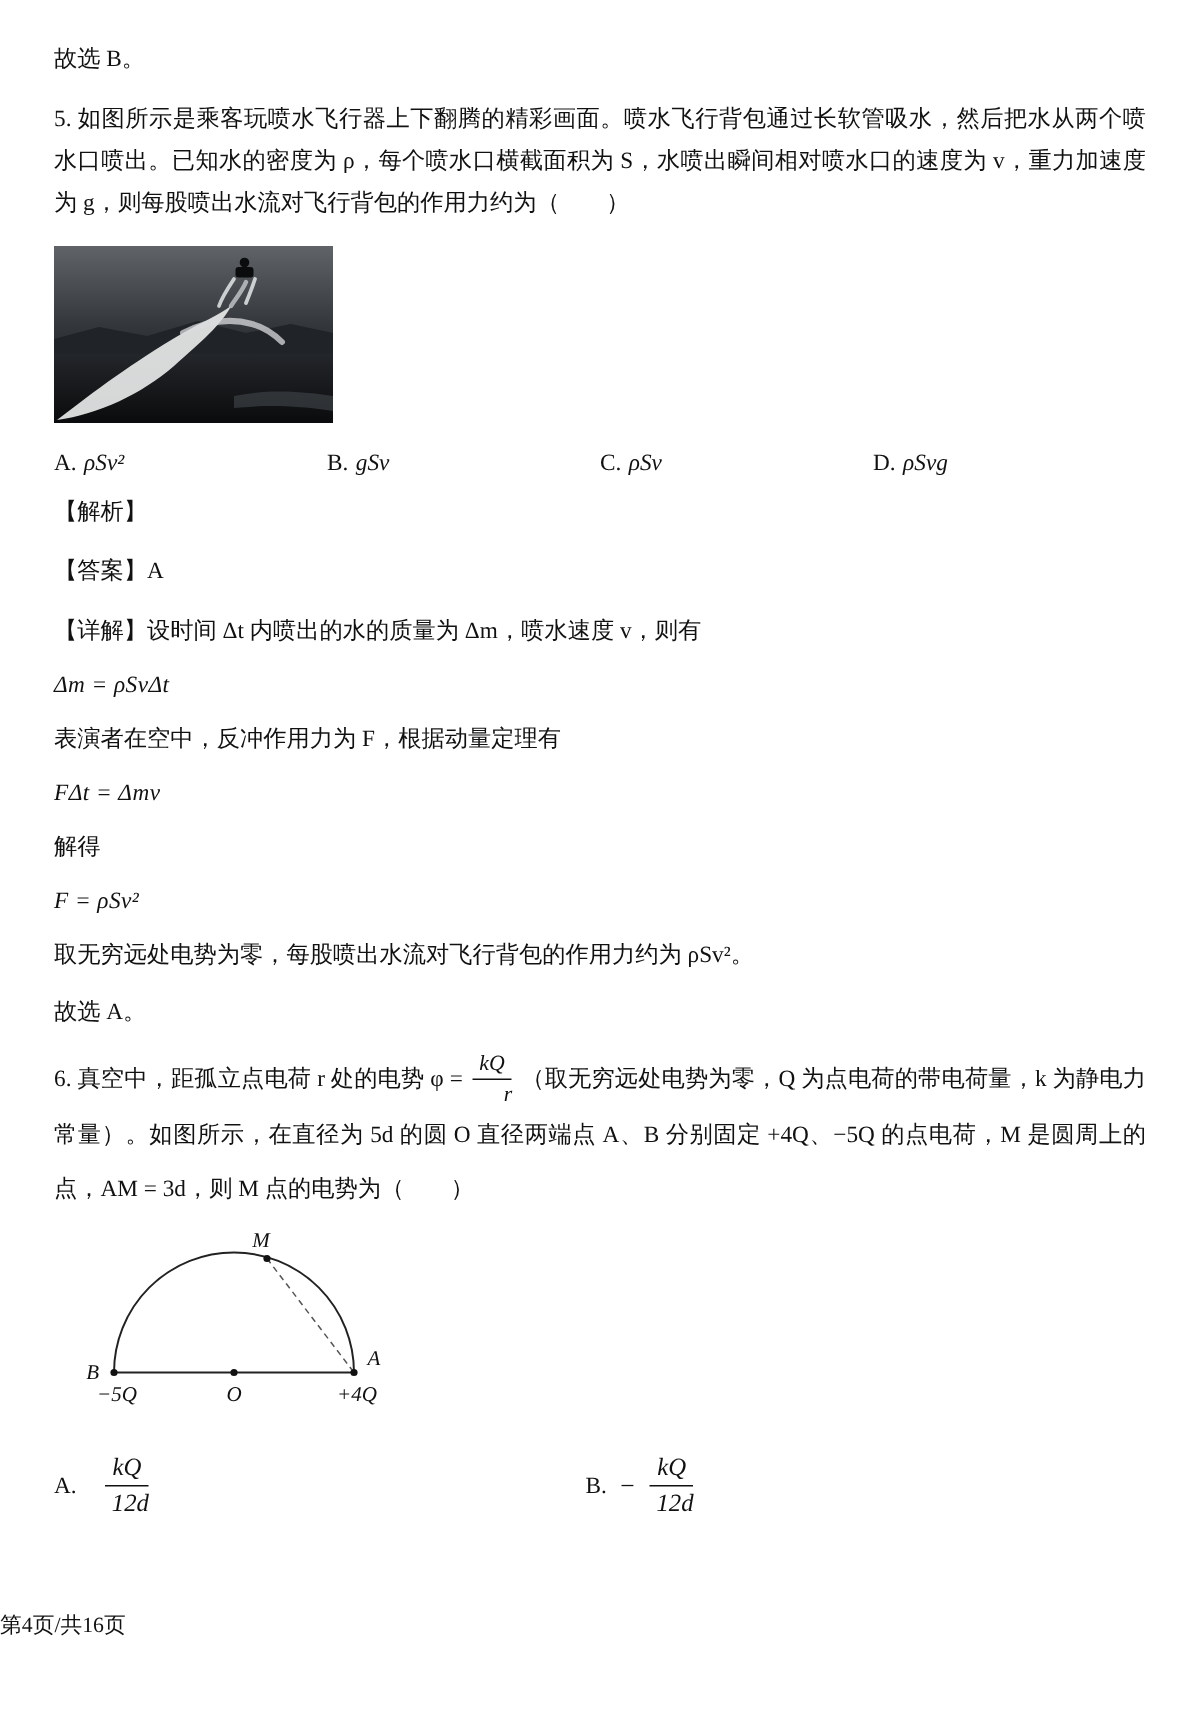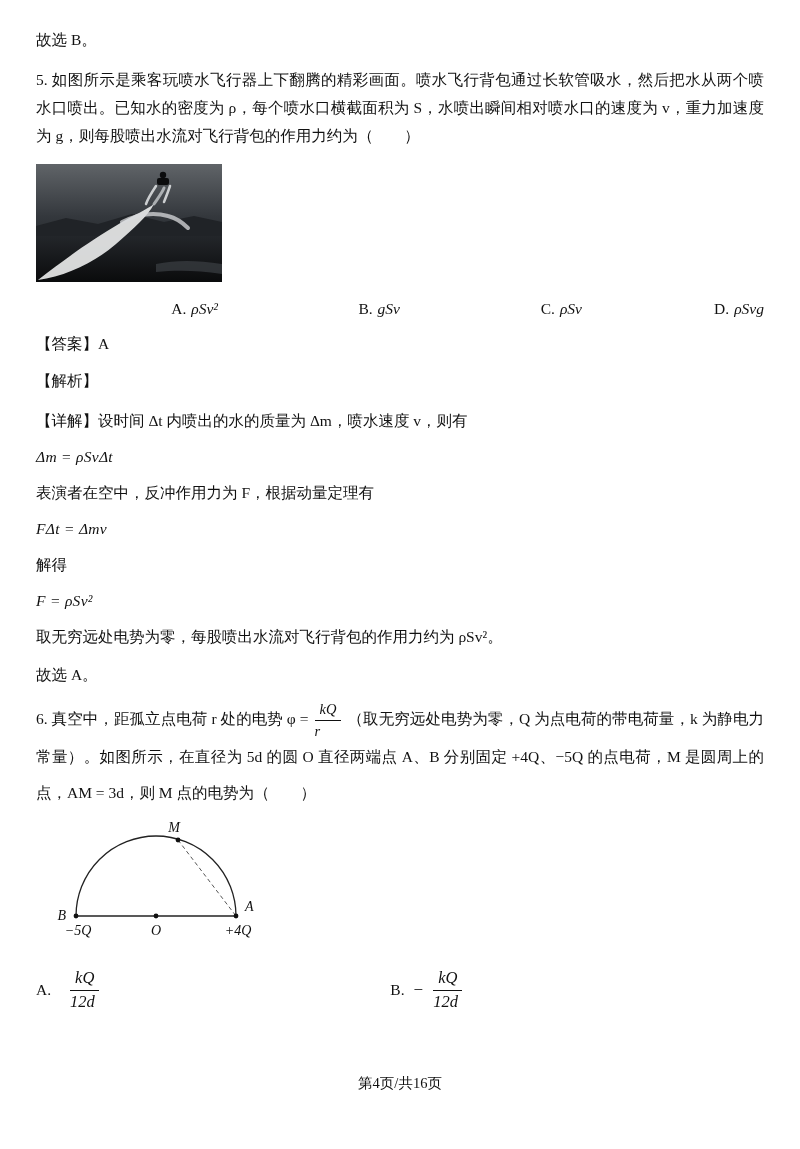--- a/index.html
+++ b/index.html
@@ -7,36 +7,36 @@
   body {
     width:800px; height:1149px; overflow:hidden; position:relative;
     font-family:"Liberation Serif","DejaVu Serif",serif;
     color:#111; font-size:15.5px;
   }
   .page { position:relative; width:800px; height:1149px; padding:26px 36px 0 36px; }
   .para { line-height:1.8; text-align:justify; margin-top:12px; }
   .tight { margin-top:10px; }
   .eq { font-style:italic; margin:13px 0; font-size:15.5px; letter-spacing:0.3px; }
   .photo { margin-top:14px; width:186px; height:118px; }
-  .opt-row { display:flex; margin-top:18px;text-align:right; }
+  .opt-row { display:flex; margin-top:18px; }
   .opt-row .opt { width:25%; }
   .okey { font-style:normal; margin-right:5px; }
   .oval { font-style:italic; }
   .q6stem { line-height:2.3; }
-  .frac { display:inline-block; text-align:left; vertical-align:middle; font-style:italic; line-height:1.15; margin:0 6px; font-size:14.5px; }
+  .frac { display:inline-block; text-align:right; vertical-align:middle; font-style:italic; line-height:1.15; margin:0 6px; font-size:14.5px; }
   .frac .num { display:block; border-bottom:1.2px solid #111; padding:0 5px 2px; }
   .frac .den { display:block; padding-top:2px; }
   .frac-lg { font-size:16.5px; }
   .opt-row6 { display:flex; align-items:center; margin-top:18px; }
   .opt6 { display:inline-flex; align-items:center; gap:4px; }
   .opt6.optb { margin-left:285px; }
   .sign { font-style:normal; font-size:17px; }
   .diagram { margin-top:8px; margin-left:2px; }
   svg text { font-family:"Liberation Serif","DejaVu Serif",serif; font-style:italic; font-size:14px; fill:#111; }
-  .footer { position:absolute; left:0; right:0; bottom:56px; text-align:center; font-size:14.5px; color:#111; }
+  .footer { position:absolute; left:0; right:0; bottom:56px; font-size:14.5px; color:#111; }
 </style>
 </head>
 <body>
 
 <div class="page">
 
   <p class="para" style="margin-top:0;">故选 B。</p>
 
   <p class="para">5. 如图所示是乘客玩喷水飞行器上下翻腾的精彩画面。喷水飞行背包通过长软管吸水，然后把水从两个喷水口喷出。已知水的密度为 ρ，每个喷水口横截面积为 S，水喷出瞬间相对喷水口的速度为 v，重力加速度为 g，则每股喷出水流对飞行背包的作用力约为（　　）</p>
 
@@ -69,22 +69,22 @@
     </svg>
   </div>
 
   <div class="opt-row">
     <span class="opt"><span class="okey">A.</span><span class="oval">ρSv²</span></span>
     <span class="opt"><span class="okey">B.</span><span class="oval">gSv</span></span>
     <span class="opt"><span class="okey">C.</span><span class="oval">ρSv</span></span>
     <span class="opt"><span class="okey">D.</span><span class="oval">ρSvg</span></span>
   </div>
 
+  <p class="para tight">【解析】</p>
   <p class="para">【答案】A</p>
-  <p class="para tight">【解析】</p>
   <p class="para">【详解】设时间 Δt 内喷出的水的质量为 Δm，喷水速度 v，则有</p>
 
   <p class="eq">Δm = ρSvΔt</p>
   <p class="para">表演者在空中，反冲作用力为 F，根据动量定理有</p>
   <p class="eq">FΔt = Δmv</p>
   <p class="para">解得</p>
   <p class="eq">F = ρSv²</p>
   <p class="para">取无穷远处电势为零，每股喷出水流对飞行背包的作用力约为 ρSv²。</p>
   <p class="para tight">故选 A。</p>
 

